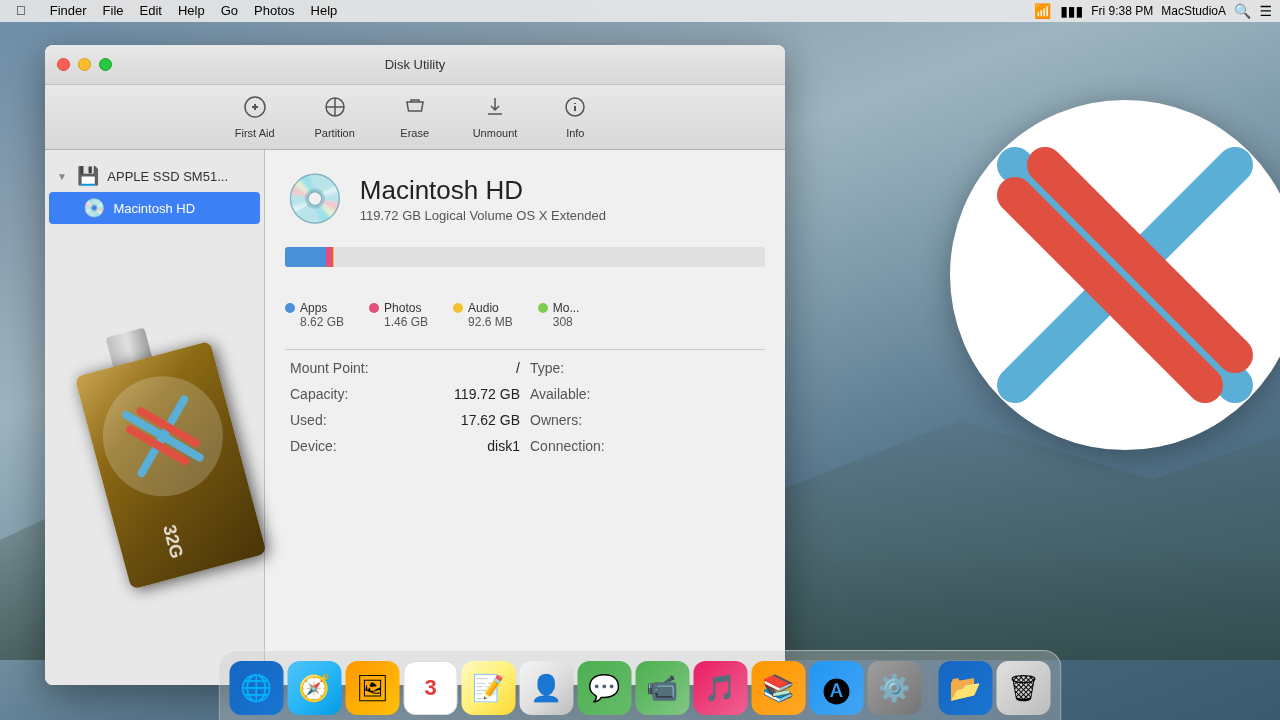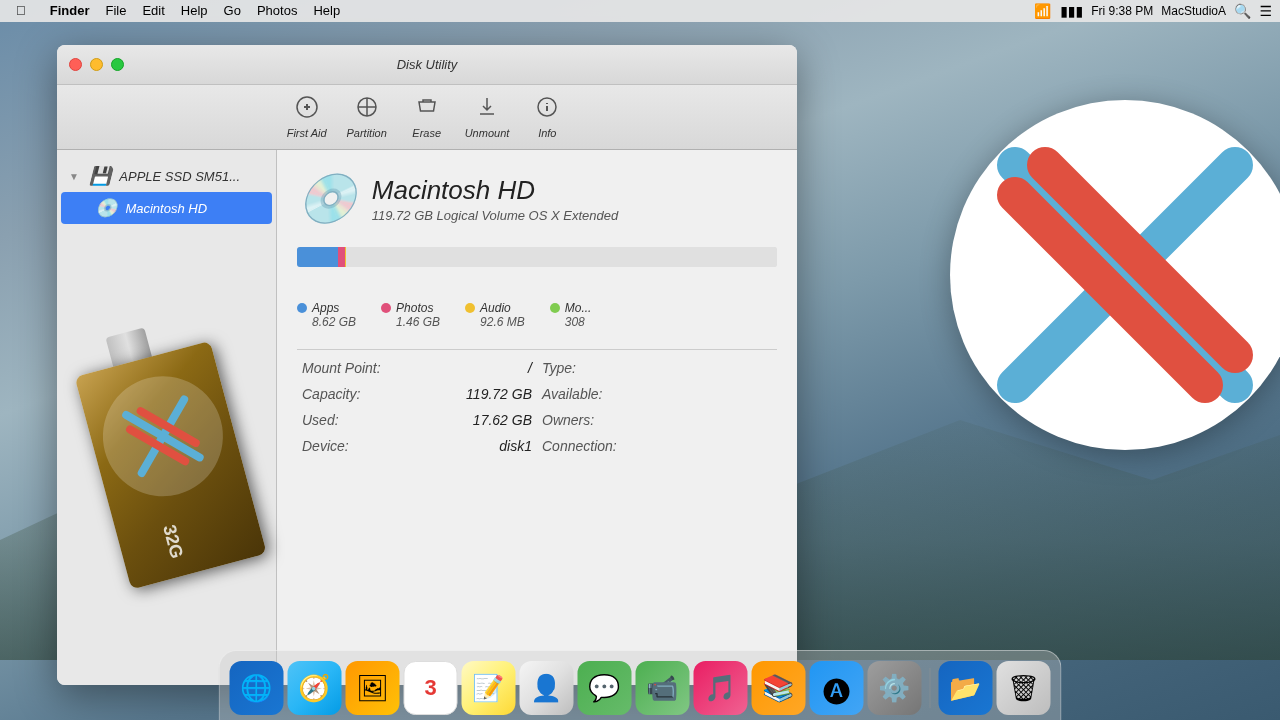--- a/index.html
+++ b/index.html
@@ -40,21 +40,21 @@
       margin-right: 8px;
       cursor: pointer;
     }
     .menubar-item {
       padding: 0 8px;
       height: 22px;
       line-height: 22px;
       cursor: pointer;
       font-size: 13px;
     }
-    .menubar-item.bold { font-weight: 700; }
+    .menubar-item.bold { font-weight: 400; }
     .menubar-right {
       margin-left: auto;
       display: flex;
       align-items: center;
       gap: 8px;
       font-size: 12px;
     }
     .menubar-icon {
       font-size: 14px;
     }
@@ -161,29 +161,28 @@
       align-items: center;
       justify-content: center;
       box-shadow: 0 5px 30px rgba(0,0,0,0.3);
       overflow: hidden;
     }
 
     
     .window {
       position: absolute;
       top: 45px;
-      left: 57px;
+      left: 45px;
       width: 740px;
       height: 640px;
       background: #f0f0f0;
       border-radius: 8px;
       box-shadow: 0 10px 40px rgba(0,0,0,0.4);
       overflow: hidden;
       z-index: 40;
-      font-style: italic;
     }
     .window-titlebar {
       height: 40px;
       background: linear-gradient(180deg, #e8e8e8 0%, #d8d8d8 100%);
       display: flex;
       align-items: center;
       padding: 0 12px;
       border-bottom: 1px solid #c0c0c0;
       position: relative;
     }
@@ -210,20 +209,21 @@
     }
 
     
     .toolbar {
       height: 65px;
       background: linear-gradient(180deg, #e8e8e8 0%, #d8d8d8 100%);
       border-bottom: 1px solid #b0b0b0;
       display: flex;
       align-items: center;
       justify-content: center;
+      gap: 20px;
       padding: 0 20px;
     }
     .toolbar-btn {
       display: flex;
       flex-direction: column;
       align-items: center;
       gap: 2px;
       cursor: pointer;
       padding: 4px 8px;
       border-radius: 6px;

